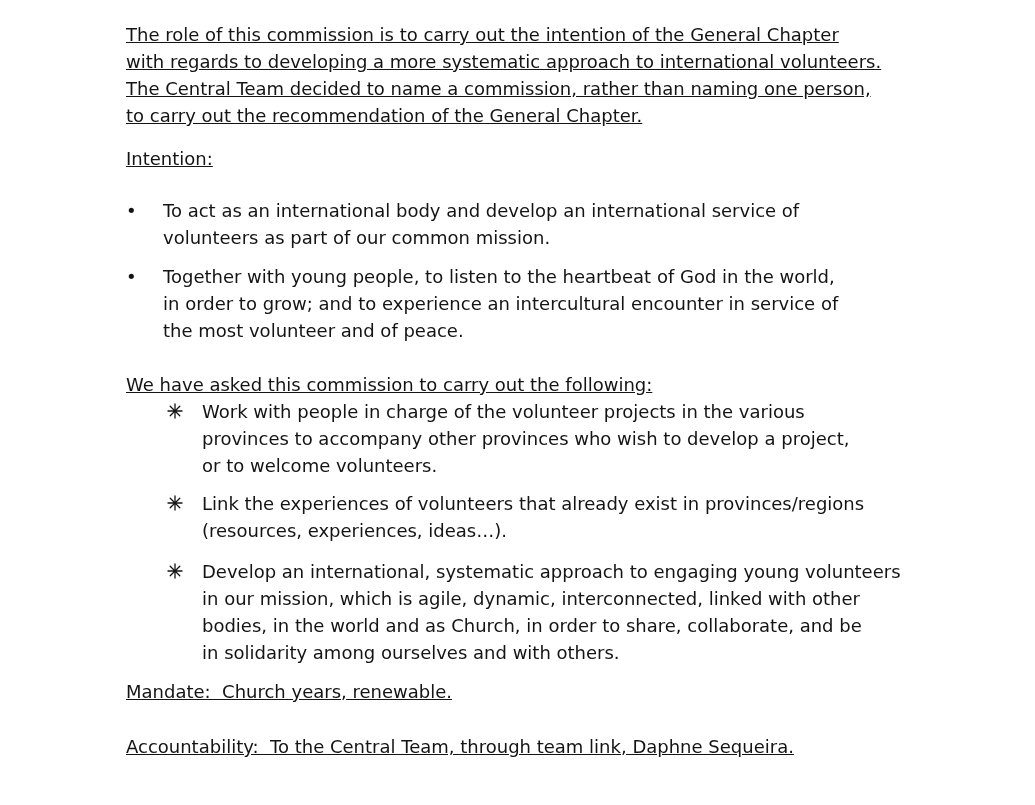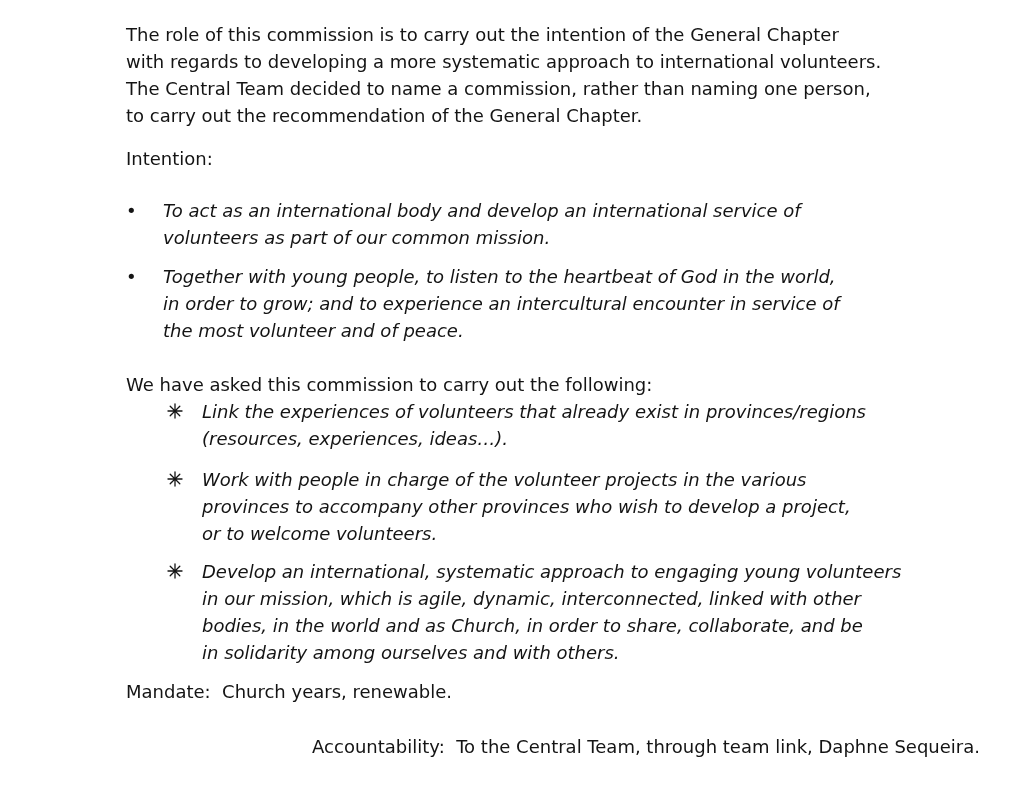--- a/index.html
+++ b/index.html
@@ -14,26 +14,27 @@
     padding: 21px 55px 0 126px;
     font-family: "DejaVu Sans", sans-serif;
     font-size: 18px;
     line-height: 27px;
     color: #141414;
     overflow: hidden;
   }
   .block {
     white-space: pre-wrap;
     margin: 0;
+    text-decoration: underline;
   }
   .p-intro        { margin-bottom: 16px; }
   .p-intention    { margin-bottom: 25px; }
   .p-asked        { }
   .p-mandate      { margin-bottom: 28px; }
-  .p-account      { margin-bottom: 0; text-align: right; }
+  .p-account      { margin-bottom: 0; }
 
   .li {
     display: flex;
     align-items: flex-start;
   }
   .round-list .li .marker {
     flex: 0 0 37px;
     text-align: left;
   }
   .round-item-1 { margin-bottom: 12px; }
@@ -45,21 +46,20 @@
   .star-list .li .marker {
     flex: 0 0 35px;
     padding-top: 5px;
   }
   .star-item-1 { margin-bottom: 14px; }
   .star-item-2 { margin-bottom: 11px; }
   .star-item-3 { margin-bottom: 12px; }
 
   .li-text {
     white-space: pre-wrap;
-    font-style: italic;
   }
   .star-svg {
     display: block;
   }
 </style>
 </head>
 <body>
 
 <p class="block p-intro">The role of this commission is to carry out the intention of the General Chapter
 with regards to developing a more systematic approach to international volunteers.
@@ -78,50 +78,50 @@
     <span class="marker">•</span>
     <span class="li-text">Together with young people, to listen to the heartbeat of God in the world,
 in order to grow; and to experience an intercultural encounter in service of
 the most volunteer and of peace.</span>
   </div>
 </div>
 
 <p class="block p-asked">We have asked this commission to carry out the following:</p>
 
 <div class="star-list">
-  <div class="li star-item-1">
-    <span class="marker">
-      <svg class="star-svg" width="16" height="16" viewBox="0 0 16 16">
-        <g stroke="#141414" stroke-width="1.3" stroke-linecap="round">
-          <line x1="8" y1="1" x2="8" y2="15"></line>
-          <line x1="1" y1="8" x2="15" y2="8"></line>
-          <line x1="3.2" y1="3.2" x2="12.8" y2="12.8"></line>
-          <line x1="12.8" y1="3.2" x2="3.2" y2="12.8"></line>
-        </g>
-        <circle cx="8" cy="8" r="1.6" fill="#141414"></circle>
-      </svg>
-    </span>
-    <span class="li-text">Link the experiences of volunteers that already exist in provinces/regions
-(resources, experiences, ideas…).</span>
-  </div>
   <div class="li star-item-2">
     <span class="marker">
       <svg class="star-svg" width="16" height="16" viewBox="0 0 16 16">
         <g stroke="#141414" stroke-width="1.3" stroke-linecap="round">
           <line x1="8" y1="1" x2="8" y2="15"></line>
           <line x1="1" y1="8" x2="15" y2="8"></line>
           <line x1="3.2" y1="3.2" x2="12.8" y2="12.8"></line>
           <line x1="12.8" y1="3.2" x2="3.2" y2="12.8"></line>
         </g>
         <circle cx="8" cy="8" r="1.6" fill="#141414"></circle>
       </svg>
     </span>
     <span class="li-text">Work with people in charge of the volunteer projects in the various
 provinces to accompany other provinces who wish to develop a project,
 or to welcome volunteers.</span>
+  </div>
+  <div class="li star-item-1">
+    <span class="marker">
+      <svg class="star-svg" width="16" height="16" viewBox="0 0 16 16">
+        <g stroke="#141414" stroke-width="1.3" stroke-linecap="round">
+          <line x1="8" y1="1" x2="8" y2="15"></line>
+          <line x1="1" y1="8" x2="15" y2="8"></line>
+          <line x1="3.2" y1="3.2" x2="12.8" y2="12.8"></line>
+          <line x1="12.8" y1="3.2" x2="3.2" y2="12.8"></line>
+        </g>
+        <circle cx="8" cy="8" r="1.6" fill="#141414"></circle>
+      </svg>
+    </span>
+    <span class="li-text">Link the experiences of volunteers that already exist in provinces/regions
+(resources, experiences, ideas…).</span>
   </div>
   <div class="li star-item-3">
     <span class="marker">
       <svg class="star-svg" width="16" height="16" viewBox="0 0 16 16">
         <g stroke="#141414" stroke-width="1.3" stroke-linecap="round">
           <line x1="8" y1="1" x2="8" y2="15"></line>
           <line x1="1" y1="8" x2="15" y2="8"></line>
           <line x1="3.2" y1="3.2" x2="12.8" y2="12.8"></line>
           <line x1="12.8" y1="3.2" x2="3.2" y2="12.8"></line>
         </g>

